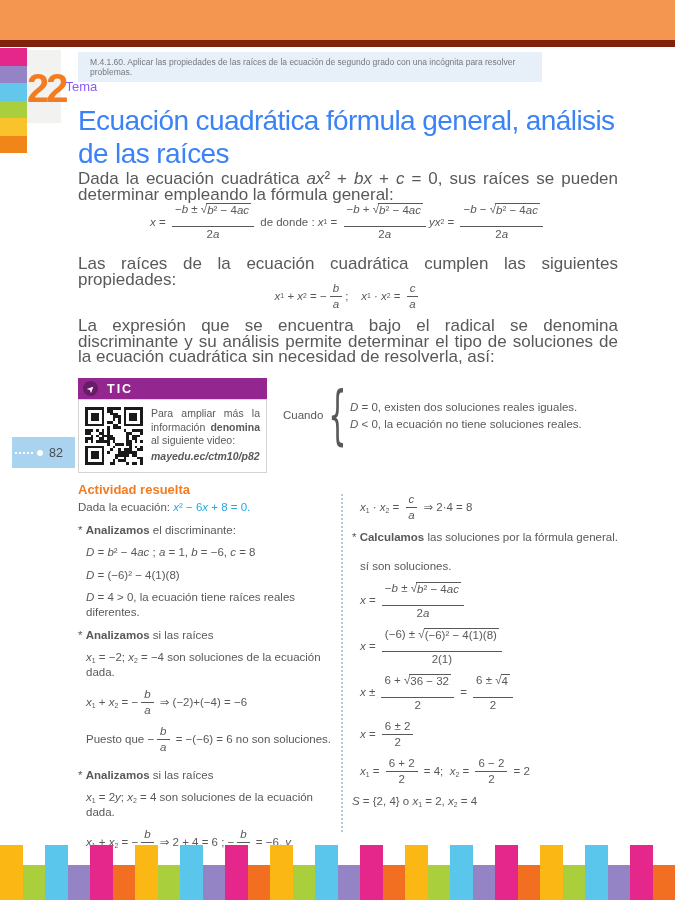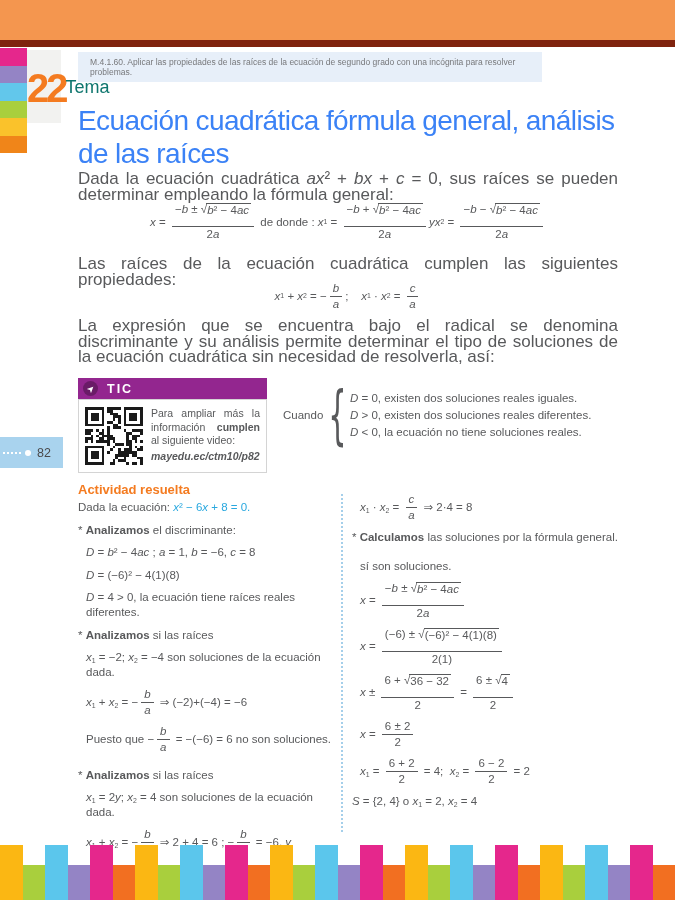--- a/index.html
+++ b/index.html
@@ -9,21 +9,21 @@
   
   .hdr-band{position:absolute;left:0;top:0;width:675px;height:40px;background:#F4964F;}
   .hdr-strip{position:absolute;left:0;top:40px;width:675px;height:7px;background:#7F230E;}
 
   
   .strips{position:absolute;left:0;top:48px;width:27px;}
   .strip{width:27px;height:17.5px;}
   .tema{position:absolute;left:27px;top:50px;width:34px;height:73px;background:#F2F2F0;
         display:flex;flex-direction:row;align-items:center;justify-content:flex-start;}
   .tema-num{font-size:40px;line-height:42px;font-weight:700;color:#F47B20;letter-spacing:-3px;margin-top:2px;}
-  .tema-lbl{font-size:18px;color:#0f766e;line-height:14px;}
+  .tema-lbl{font-size:13px;color:#8b5cf6;line-height:14px;}
 
   
   .std{position:absolute;left:78px;top:52px;width:464px;height:30px;background:#E7EFF9;
        display:flex;align-items:center;padding:0 12px;box-sizing:border-box;
        font-size:8.5px;color:#77787B;}
 
   
   .title{position:absolute;left:78px;top:104px;width:560px;font-weight:400;color:#3b82f6;
          font-size:28px;line-height:33px;letter-spacing:-0.6px;}
 
@@ -55,21 +55,21 @@
   .tic-txt{font-size:10.5px;line-height:13.5px;text-align:justify;color:#58595B;}
   .tic-link{font-style:italic;font-weight:700;margin-top:2px;}
 
   
   .cuando{position:absolute;left:283px;top:386px;display:flex;align-items:center;font-size:11.5px;}
   .brace{font-size:64px;font-weight:400;line-height:58px;transform:scaleX(0.45);margin:0 -8px 0 -6px;
          font-family:"DejaVu Sans",sans-serif;color:#58595B;}
   .cu-lines{display:flex;flex-direction:column;gap:5px;white-space:pre-wrap;}
 
   
-  .ptab{position:absolute;left:0;top:437px;width:63px;height:31px;background:#A9D3EE;
+  .ptab{position:absolute;left:12px;top:437px;width:63px;height:31px;background:#A9D3EE;
         display:flex;align-items:center;color:#4A4A4C;font-size:12.5px;}
   .ptab-lead{width:18px;border-top:2px dotted #fff;margin:0 4px 0 3px;}
   .ptab-bullet{width:6px;height:6px;border-radius:50%;background:#fff;margin-right:6px;}
 
   
   .act-h{position:absolute;left:78px;top:482px;font-size:13px;font-weight:700;color:#F47B20;}
   .colL{position:absolute;left:78px;top:500px;width:260px;font-size:11.5px;}
   .colR{position:absolute;left:352px;top:490px;width:268px;font-size:11.5px;}
   .divider{position:absolute;left:341px;top:494px;height:338px;border-left:2px dotted #A5CFEA;}
   .ln{line-height:15px;margin-bottom:7.5px;white-space:pre-wrap;}
@@ -259,32 +259,31 @@
             <rect x="1" y="1" width="5" height="5" fill="#fff"></rect>
             <rect x="2" y="2" width="3" height="3" fill="#1a1a1a"></rect>
             <rect x="14" y="0" width="7" height="7" fill="#1a1a1a"></rect>
             <rect x="15" y="1" width="5" height="5" fill="#fff"></rect>
             <rect x="16" y="2" width="3" height="3" fill="#1a1a1a"></rect>
             <rect x="0" y="14" width="7" height="7" fill="#1a1a1a"></rect>
             <rect x="1" y="15" width="5" height="5" fill="#fff"></rect>
             <rect x="2" y="16" width="3" height="3" fill="#1a1a1a"></rect>
           </svg></div>
       <div class="tic-txt">
-        <span>Para ampliar más la información <b>cumplen</b> al siguiente video:</span>
+        <span>Para ampliar más la información <b>denomina</b> al siguiente video:</span>
         <div class="tic-link">mayedu.ec/ctm10/p82</div>
       </div>
     </div>
   </div>
 
   <div class="cuando">
     <span>Cuando</span>
     <span class="brace">{</span>
     <span class="cu-lines">
       <span><i>D</i> = 0, existen dos soluciones reales iguales.</span>
-      <span><i>D</i> &gt; 0, existen dos soluciones reales diferentes.</span>
       <span><i>D</i> &lt; 0, la ecuación no tiene soluciones reales.</span>
     </span>
   </div>
 
   <div class="ptab">
     <span class="ptab-lead"></span>
     <span class="ptab-bullet"></span>
     <span>82</span>
   </div>
 

